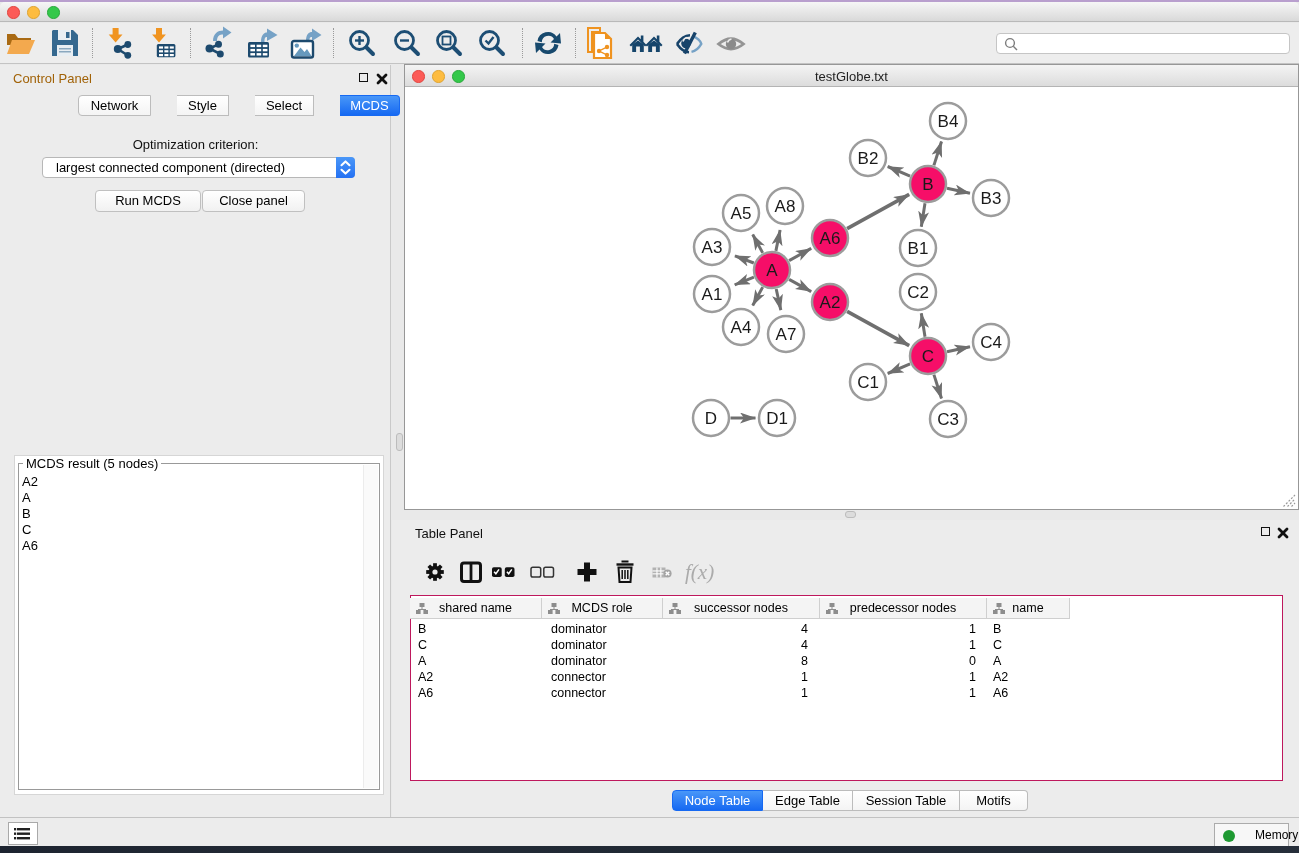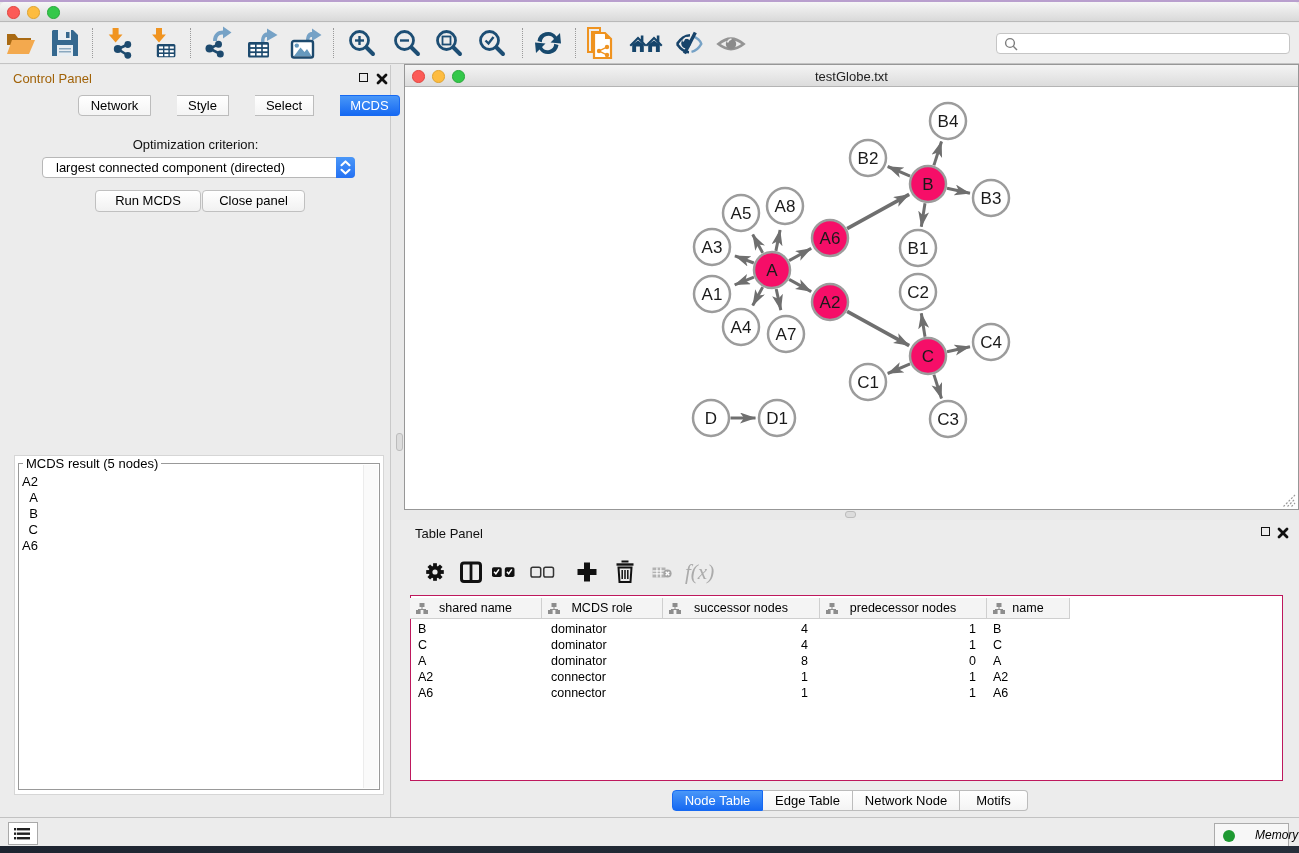--- a/index.html
+++ b/index.html
@@ -31,21 +31,21 @@
      color:#000; text-align:center; line-height:19px; height:21px; }
   .seg > div:first-child { border-left:1px solid #bcbcbc; border-radius:4px 0 0 4px; }
   .seg > div:last-child { border-radius:0 4px 4px 0; }
   .seg > div.sel { background:linear-gradient(#4997f8,#1669f2); color:#fff; border-color:#1669f2; }
   #opt-label { left:0; top:72px; width:391px; text-align:center; font-size:13px; color:#111; }
   #dropdown { left:42px; top:92px; width:313px; height:21px; background:#fff; border:1px solid #b7b7b7; border-radius:4px; font-size:13px; line-height:19px; padding-left:13px; color:#000; }
   #dd-step { right:-1px; top:-1px; width:19px; height:21px; border-radius:0 4px 4px 0; background:linear-gradient(#4a97f8,#2471f3); }
   .btn { position:absolute; height:22px; background:linear-gradient(#ffffff,#f1f1f1); border:1px solid #c0c0c0; border-radius:4px; font-size:13px; text-align:center; line-height:20px; color:#000; }
 
   #resultbox { left:14px; top:390px; width:370px; height:340px; background:#fff; border:1px solid #d6d6d6; }
-  #fieldset { position:absolute; left:3px; top:7px; right:3px; bottom:4px; border:1px solid #999;text-align:right; }
+  #fieldset { position:absolute; left:3px; top:7px; right:3px; bottom:4px; border:1px solid #999; }
   #legend { position:absolute; left:4px; top:-8px; background:#fff; padding:0 3px; font-size:13px; color:#000; }
   #mcdslist { position:absolute; left:3px; top:10px; font-size:13px; color:#000; line-height:16px; }
   #rscroll { position:absolute; right:1px; top:1px; width:15px; bottom:1px; background:#fafafa; border-left:1px solid #ececec; }
 
   
   #netwin { left:404px; top:64px; width:895px; height:446px; background:#fff; border:1px solid #979797; }
   #nw-title { position:absolute; left:0; top:0; right:0; height:22px; background:linear-gradient(#f4f4f4,#dcdcdc); border-bottom:1px solid #b4b4b4; }
   #nw-text { position:absolute; width:100%; text-align:center; top:4px; font-size:13px; color:#222; }
 
   
@@ -502,21 +502,21 @@
       <div class="trow" style="left:7px; top:89px;">A6</div>
         <div class="trow" style="left:140px; top:89px;">connector</div>
         <div class="trow" style="left:250px; top:89px; width:147px; text-align:right;">1</div>
         <div class="trow" style="left:420px; top:89px; width:145px; text-align:right;">1</div>
         <div class="trow" style="left:582px; top:89px;">A6</div>
       </div>
     </div>
     <div class="seg" style="left:280px; top:270px;">
       <div class="sel" style="width:91px;">Node Table</div>
       <div style="width:90px;">Edge Table</div>
-      <div style="width:107px;">Network Node</div>
+      <div style="width:107px;">Session Table</div>
       <div style="width:68px;">Motifs</div>
     </div>
   </div>
 
   <div id="statusbar" class="abs">
     <div id="listbtn">
       <svg width="28" height="21" style="position:absolute;left:1px;top:0px">
         <g fill="#222">
           <rect x="7" y="5" width="13" height="2.4"></rect>
           <rect x="7" y="9.5" width="13" height="2.4"></rect>
@@ -524,18 +524,18 @@
           <rect x="4" y="5" width="2.2" height="2.4"></rect>
           <rect x="4" y="9.5" width="2.2" height="2.4"></rect>
           <rect x="4" y="14" width="2.2" height="2.4"></rect>
         </g>
       </svg>
     </div>
     <div id="membtn">
       <svg width="14" height="14" style="position:absolute;left:8px;top:6px">
         <circle cx="6" cy="6" r="6" fill="#1e9932"></circle>
       </svg>
-      <span style="margin-left:40px;font-style:italic;">Memory</span>
+      <span style="margin-left:40px;">Memory</span>
     </div>
   </div>
   <div class="abs" style="left:396px;top:433px;width:7px;height:18px;background:#dcdcdc;border:1px solid #bcbcbc;border-radius:3px;"></div>
   <div class="abs" style="left:845px;top:511px;width:11px;height:7px;background:#dcdcdc;border:1px solid #bcbcbc;border-radius:3px;"></div>
   <div id="darkstrip" class="abs"></div>
 
 </body></html>

